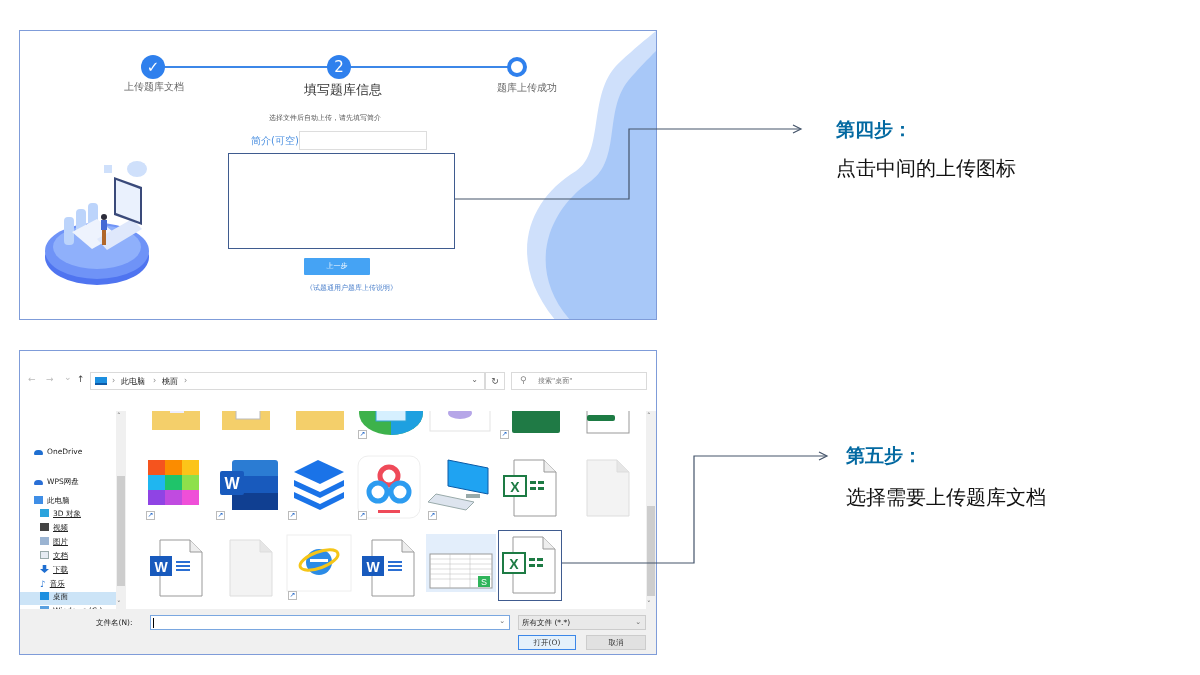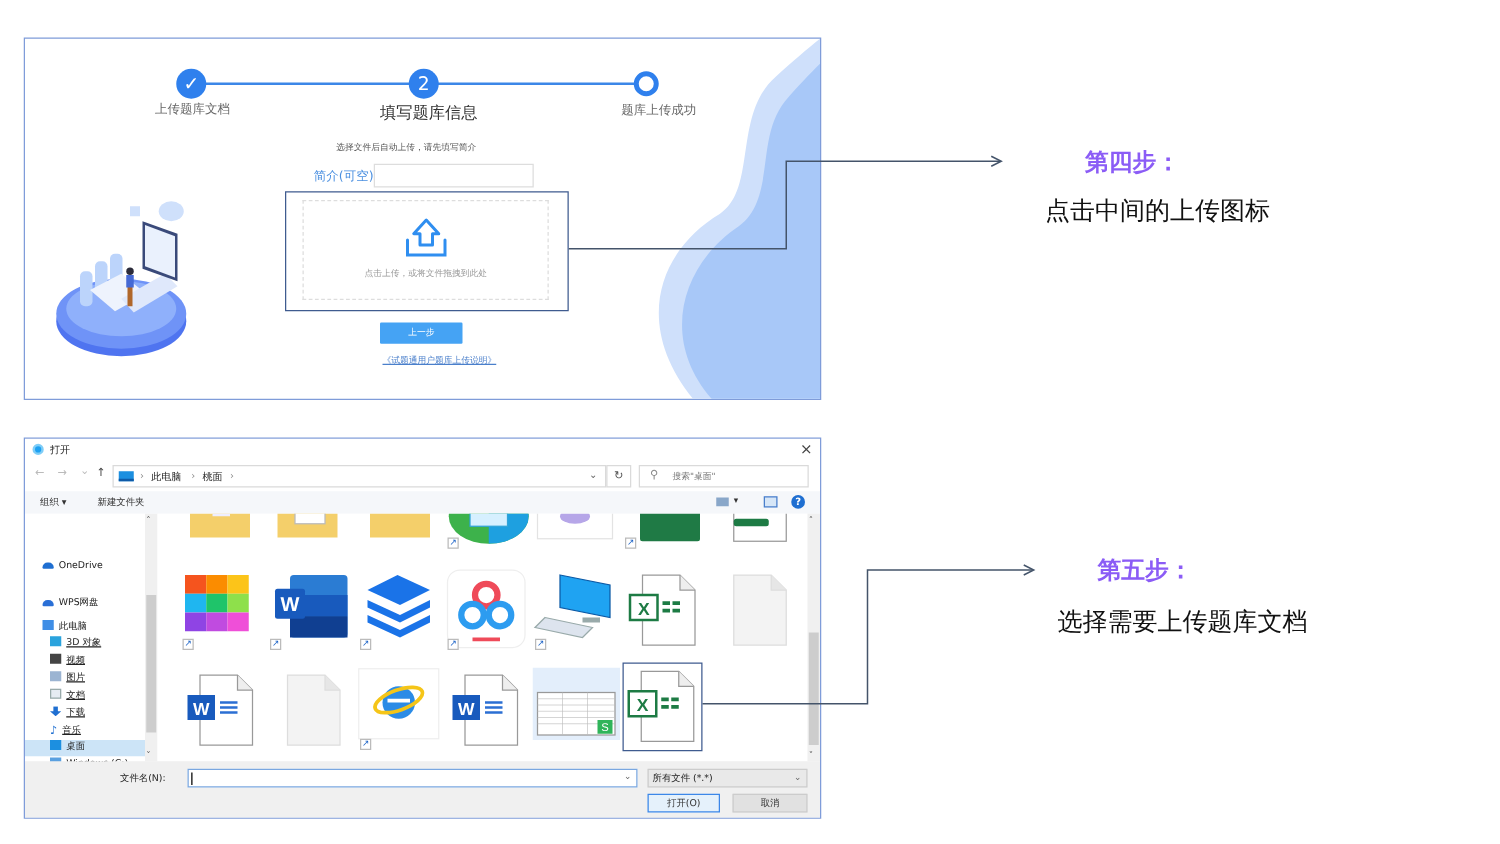--- a/index.html
+++ b/index.html
@@ -24,21 +24,21 @@
   .intro-label { position: absolute; left: 231px; top: 103px; font-size: 10px; color: #4a8fe0; }
   .intro-input { position: absolute; left: 279px; top: 100px; width: 128px; height: 19px; border: 1px solid #ddd; background: #fff; }
 
   .upload-outline { position: absolute; left: 208px; top: 122px; width: 227px; height: 96px; border: 1.5px solid #3f5b8f; }
   .upload-zone { position: absolute; left: 222px; top: 129px; width: 197px; height: 80px; border: 1px dashed #ddd; background: #fff; cursor: pointer; }
   .upload-icon { position: absolute; left: 80px; top: 13px; width: 36px; height: 34px; }
   .upload-text { position: absolute; left: 0; width: 100%; top: 53px; text-align: center; font-size: 7px; color: #999; }
 
   .prev-btn { position: absolute; left: 284px; top: 227px; width: 66px; height: 17px; background: #45a3f4; color: #fff;
     font-size: 7px; text-align: center; line-height: 17px; border-radius: 1px; cursor: pointer; }
-  .guide-link { position: absolute; left: 286px; top: 252px; font-size: 7px; color: #4a7fcb; white-space: nowrap; cursor: pointer; text-decoration: underline; }
+  .guide-link { position: absolute; left: 286px; top: 252px; font-size: 7px; color: #4a7fcb; white-space: nowrap; cursor: pointer; }
 
   .illus { position: absolute; left: 22px; top: 126px; width: 120px; height: 140px; }
 
   
   #panel2 {
     position: absolute; left: 19px; top: 350px; width: 638px; height: 305px;
     border: 1px solid #7f9cd9; background: #fff; overflow: hidden; font-size: 8px;
   }
   .titlebar { position: absolute; left: 0; top: 0; width: 100%; height: 18px; background: #fff; }
   .app-icon { position: absolute; left: 6px; top: 4px; width: 9px; height: 9px; border-radius: 50%; background: #1da1f2; border: 2px solid #7fcdf7; }
@@ -88,21 +88,21 @@
   .fn-input { position: absolute; left: 130px; top: 6px; width: 360px; height: 15px; border: 1px solid #7aa7e0; background: #fff; }
   .fn-input .caret { position: absolute; left: 2px; top: 2px; width: 1px; height: 10px; background: #000; }
   .fn-input .dd { position: absolute; right: 4px; top: 1px; font-size: 7px; color: #666; }
   .filter { position: absolute; left: 498px; top: 6px; width: 128px; height: 15px; border: 1px solid #ccc; background: #e9e9e9; font-size: 7.5px; padding-left: 3px; line-height: 13px; color: #222; cursor: pointer; }
   .filter .dd { position: absolute; right: 4px; top: 0; font-size: 7px; color: #666; }
   .btn-open { position: absolute; left: 498px; top: 26px; width: 58px; height: 15px; border: 1px solid #3c87e8; background: #e5f1fb; font-size: 7.5px; text-align: center; line-height: 13px; cursor: pointer; }
   .btn-cancel { position: absolute; left: 566px; top: 26px; width: 60px; height: 15px; border: 1px solid #ccc; background: #e1e1e1; font-size: 7.5px; text-align: center; line-height: 13px; cursor: pointer; }
 
   
   .connectors { position: absolute; left: 0; top: 0; width: 1200px; height: 675px; pointer-events: none; }
-  .step-title { position: absolute; font-family: "DejaVu Sans", sans-serif; font-weight: bold; font-size: 19px; color: #8b5cf6; white-space: nowrap; margin-left: 32px; }
+  .step-title { position: absolute; font-family: "DejaVu Sans", sans-serif; font-weight: bold; font-size: 19px; color: #0369a1; white-space: nowrap; }
   .step-desc { position: absolute; font-family: "DejaVu Sans", sans-serif; font-size: 20px; color: #111; white-space: nowrap; }
 </style>
 </head>
 <body>
 
 <div id="panel1">
   <svg class="wave" viewBox="0 0 140 290" preserveAspectRatio="none">
     <path d="M140,0 L140,290 L40,290 C-10,230 10,170 60,140 C90,120 70,60 105,30 C118,18 130,8 140,0 Z" fill="#cfe0fb"></path>
     <path d="M140,20 L140,290 L55,290 C10,240 30,180 75,150 C105,128 88,80 112,50 C122,38 132,28 140,20 Z" fill="#a8c8f8"></path>
   </svg>
@@ -134,38 +134,26 @@
     <polygon points="72,20 100,30 100,68 72,58" fill="#3a4a7a"></polygon>
     <polygon points="74,23 98,32 98,65 74,56" fill="#eaf1fd"></polygon>
     <rect x="60" y="64" width="4" height="24" fill="#b0672a"></rect>
     <circle cx="62" cy="60" r="3" fill="#2b2b3a"></circle>
     <rect x="59" y="63" width="6" height="10" fill="#4569d4"></rect>
     <ellipse cx="95" cy="12" rx="10" ry="8" fill="#cfe0fb"></ellipse>
     <rect x="62" y="8" width="8" height="8" fill="#cfe0fb"></rect>
   </svg>
 
   <div class="upload-outline"></div>
-  <div class="upload-zone">
-    <svg class="upload-icon" viewBox="0 0 36 34">
-      <path d="M18,2 L8,13 L13,13 L13,22 L23,22 L23,13 L28,13 Z" fill="none" stroke="#2f8ef0" stroke-width="2.4" stroke-linejoin="round"></path>
-      <path d="M3,18 L3,30 L33,30 L33,18" fill="none" stroke="#2f8ef0" stroke-width="2.4" stroke-linecap="round"></path>
-    </svg>
-    <div class="upload-text">点击上传，或将文件拖拽到此处</div>
-  </div>
 
   <div class="prev-btn">上一步</div>
   <div class="guide-link">《试题通用户题库上传说明》</div>
 </div>
 
 <div id="panel2">
-  <div class="titlebar">
-    <span class="app-icon"></span>
-    <span class="title-text">打开</span>
-    <span class="close-x">×</span>
-  </div>
 
   <div class="navbar">
     <span class="nav-btn" style="left:8px">←</span>
     <span class="nav-btn" style="left:26px">→</span>
     <span class="nav-btn" style="left:44px;top:3px">⌄</span>
     <span class="nav-btn up" style="left:57px">↑</span>
     <div class="addr">
       <span class="pc-icon"></span>
       <span class="crumb-sep" style="left:21px">›</span>
       <span class="crumb" style="left:30px">此电脑</span>
@@ -174,28 +162,20 @@
       <span class="crumb-sep" style="left:93px">›</span>
       <span class="addr-drop">⌄</span>
     </div>
     <div class="refresh">↻</div>
     <div class="search">
       <span class="mag">⚲</span>
       <span class="ph">搜索"桌面"</span>
     </div>
   </div>
 
-  <div class="toolbar">
-    <span class="tb-item" style="left:12px">组织 ▾</span>
-    <span class="tb-item" style="left:58px">新建文件夹</span>
-    <span class="view-icon"></span>
-    <span class="view-drop">▾</span>
-    <span class="pane-icon"></span>
-    <span class="help-icon">?</span>
-  </div>
 
   <div class="nav-pane">
     <div class="nav-item" style="top:36px"><span class="ico" style="background:#1f6fd1;border-radius:4px 4px 1px 1px;height:5px"></span><span>OneDrive</span></div>
     <div class="nav-item" style="top:66px"><span class="ico" style="background:#2a6fd6;border-radius:4px 4px 1px 1px;height:5px"></span><span>WPS网盘</span></div>
     <div class="nav-item" style="top:85px"><span class="ico" style="background:#3f8ee6"></span><span>此电脑</span></div>
     <div class="nav-item sub" style="top:98px"><span class="ico" style="background:#2aa3dd"></span><span>3D 对象</span></div>
     <div class="nav-item sub" style="top:112px"><span class="ico" style="background:#444"></span><span>视频</span></div>
     <div class="nav-item sub" style="top:126px"><span class="ico" style="background:#9bb4d2"></span><span>图片</span></div>
     <div class="nav-item sub" style="top:140px"><span class="ico" style="background:#e6ecf3;border:1px solid #9aa"></span><span>文档</span></div>
     <div class="nav-item sub" style="top:154px"><span class="ico" style="background:#1f6fd1;clip-path:polygon(30% 0,70% 0,70% 50%,100% 50%,50% 100%,0 50%,30% 50%)"></span><span>下载</span></div>

